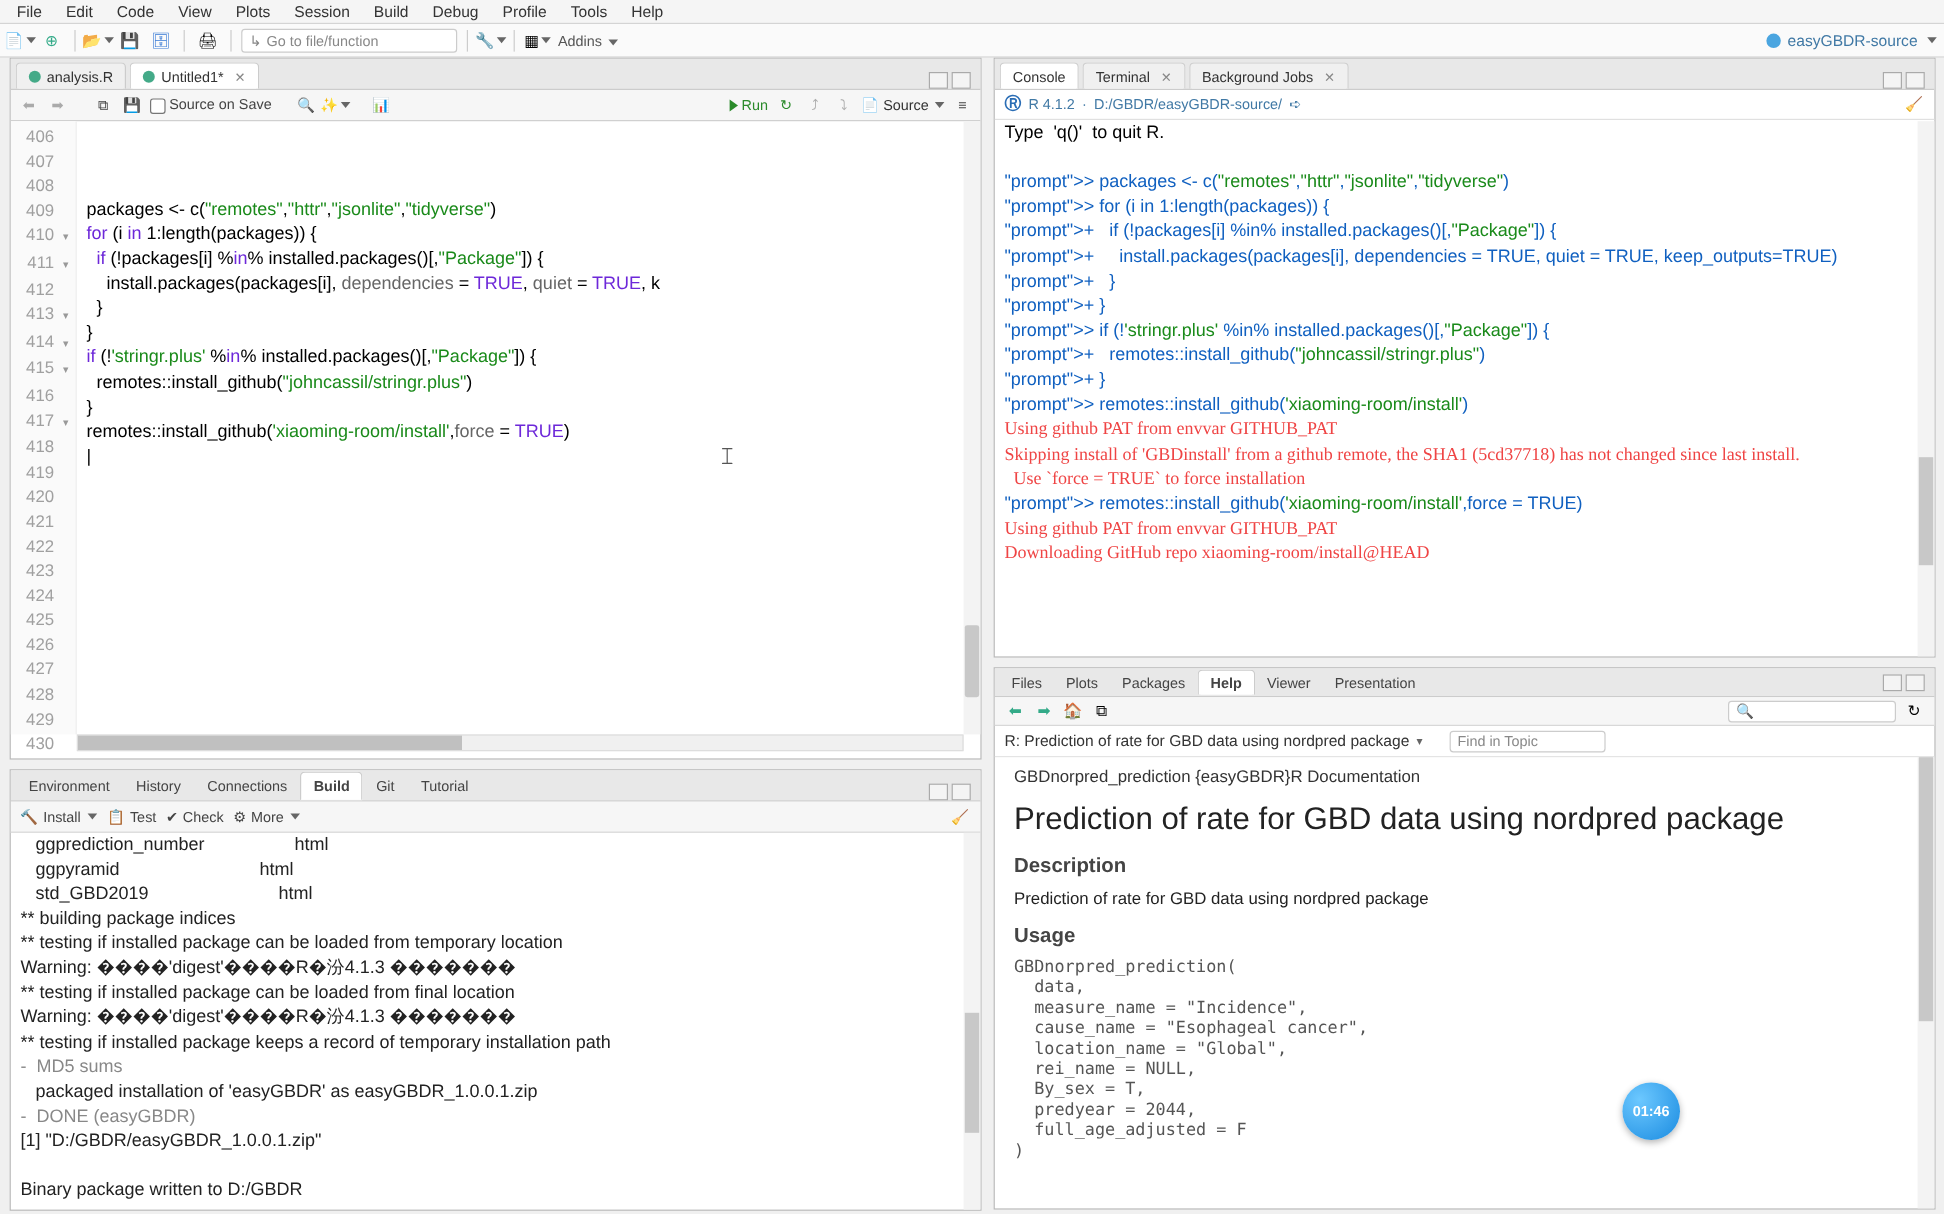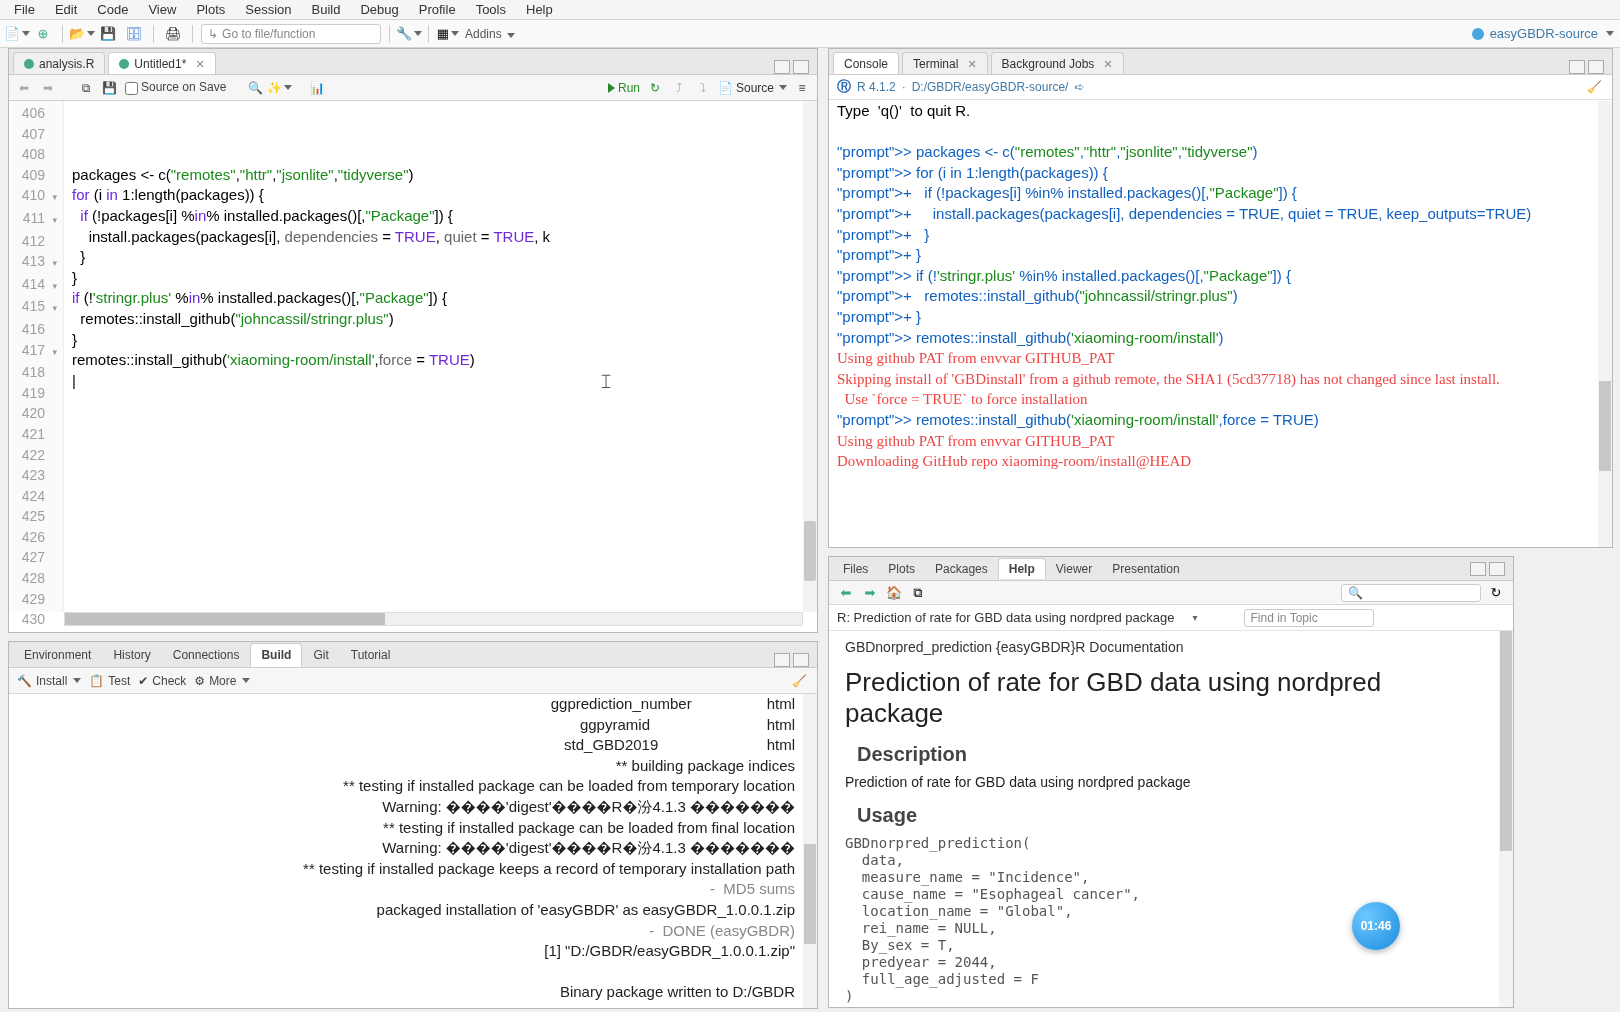--- a/index.html
+++ b/index.html
@@ -17,21 +17,21 @@
 .goto { display:flex; align-items:center; gap:4px; color:#888; font-size:12px; padding:2px 6px; border:1px solid #ccc; border-radius:3px; background:#fff; width:180px; }
 .proj { margin-left:auto; display:flex; align-items:center; gap:6px; color:#4179a5; font-size:13px; }
 .proj .circ { width:12px; height:12px; border-radius:50%; background:#4aa5e0; display:inline-block; }
 
 
 .panes { position:absolute; top:48px; left:0; right:0; bottom:0; }
 .pane { position:absolute; background:#fff; border:1px solid #b8b8b8; }
 .pane-tl { left:8px;   top:0;    width:810px; height:585px; }
 .pane-tr { left:828px; top:0;    width:785px; height:500px; }
 .pane-bl { left:8px;   top:593px; width:810px; height:368px; }
-.pane-br { left:828px; top:508px; width:686px; height:452px; }
+.pane-br { left:828px; top:508px; width:785px; height:452px; }
 
 
 .tabs { height:26px; background:#e8e8e8; border-bottom:1px solid #ccc; display:flex; align-items:flex-end; padding:0 4px; }
 .tab { padding:4px 10px 3px; border:1px solid #ccc; border-bottom:none; background:#f0f0f0; border-radius:4px 4px 0 0; margin-right:3px; font-size:12px; display:flex; align-items:center; gap:5px; color:#333; }
 .tab.active { background:#fff; }
 .tab .rdot { width:10px;height:10px;border-radius:50%;background:#4a8; display:inline-block; }
 .tab .close { font-size:11px; color:#888; margin-left:4px; }
 .tabs .spacer { flex:1; }
 .pane-ctl { display:flex; gap:3px; padding-right:4px; }
 .pane-ctl span { width:16px;height:14px; border:1px solid #aaa; background:#f4f4f4; display:inline-block; }
@@ -69,37 +69,37 @@
 .console-body .str { color:#1a8a1a; }
 .cvscroll { position:absolute; right:0; top:52px; bottom:0; width:14px; background:#f3f3f3; }
 .cvscroll .thumb{ position:absolute; left:1px; right:1px; top:280px; height:90px; background:#c8c8c8; }
 
 
 .build-tabs { height:26px; background:#e8e8e8; border-bottom:1px solid #ccc; display:flex; align-items:flex-end; padding:0 4px; }
 .build-tabs .btab { padding:4px 10px; border:1px solid transparent; font-size:12px; color:#444; }
 .build-tabs .btab.active { background:#fff; border:1px solid #ccc; border-bottom-color:#fff; border-radius:4px 4px 0 0; font-weight:bold; }
 .build-bar { height:26px; background:#f6f6f6; border-bottom:1px solid #d8d8d8; display:flex; align-items:center; gap:8px; padding:0 8px; font-size:12px; }
 .build-bar .bb { display:flex; align-items:center; gap:4px; color:#444; }
-.build-out { position:absolute; top:52px; left:0; right:14px; bottom:0; padding:0 8px 2px; font-size:15px; line-height:20.6px; white-space:pre-wrap; overflow:hidden; color:#222;text-align:right; }
+.build-out { position:absolute; top:52px; left:0; right:14px; bottom:0; padding:0 8px 2px; font-size:15px; line-height:20.6px; white-space:pre-wrap; overflow:hidden; color:#222; }
 .build-out .gray{color:#888;}
 .bvscroll { position:absolute; right:0; top:52px; bottom:0; width:14px; background:#f3f3f3; }
 .bvscroll .thumb{ position:absolute; left:1px; right:1px; top:150px; height:100px; background:#c8c8c8; }
 
 
 .help-tabs { height:24px; background:#e8e8e8; border-bottom:1px solid #ccc; display:flex; align-items:center; padding:0 4px; }
 .help-tabs .btab { padding:3px 10px; font-size:12px; color:#444; }
 .help-tabs .btab.active{ background:#fff; border:1px solid #ccc; border-bottom:none; border-radius:4px 4px 0 0; font-weight:bold;}
 .help-bar { height:24px; background:#f6f6f6; border-bottom:1px solid #d8d8d8; display:flex; align-items:center; gap:6px; padding:0 8px; }
 .help-bar .search { margin-left:auto; border:1px solid #ccc; border-radius:3px; padding:1px 6px; font-size:12px; color:#888; background:#fff; width:140px; height:18px; display:flex; align-items:center; gap:4px;}
-.help-crumb { height:26px; border-bottom:1px solid #e4e4e4; display:flex; align-items:center; padding:0 8px; font-size:13px; color:#333; gap:18px; }
+.help-crumb { height:26px; border-bottom:1px solid #e4e4e4; display:flex; align-items:center; padding:0 8px; font-size:13px; color:#333; gap:6px; }
 .help-crumb .findin { border:1px solid #ccc; border-radius:3px; padding:1px 6px; font-size:12px; color:#888; background:#fff; width:130px; height:18px; }
 .help-crumb .dd { font-size:10px; color:#666; }
 .help-body { position:absolute; top:74px; left:0; right:14px; bottom:0; padding:8px 16px; overflow:hidden; font-family: Arial, sans-serif; color:#222; }
 .help-body h2 { font-size:26px; font-weight:normal; margin:6px 0 14px; }
-.help-body h3 { font-size:20px; font-weight:bold; margin:14px 12px 8px; color:#444;}
+.help-body h3 { font-size:17px; font-weight:bold; margin:14px 0 8px; color:#444;}
 .help-body .hdr { display:flex; font-size:14px; color:#333; padding-bottom:6px; }
 .help-body pre { font-family:"Lucida Console",monospace; font-size:14px; line-height:17px; color:#555; }
 .hvscroll { position:absolute; right:0; top:74px; bottom:0; width:14px; background:#f3f3f3; }
 .hvscroll .thumb{ position:absolute; left:1px;right:1px; top:0; height:220px; background:#c8c8c8; }
 
 
 .badge-timer { position:absolute; right:220px; bottom:62px; width:48px; height:48px; border-radius:50%; background: radial-gradient(circle at 30% 30%, #6cc8ff, #1a8be0); box-shadow:0 2px 6px rgba(0,0,0,.3); display:flex; align-items:center; justify-content:center; color:#fff; font-size:12px; font-weight:bold; }
 
 
 .arrow-left, .arrow-right { width:0;height:0;border-top:5px solid transparent;border-bottom:5px solid transparent; display:inline-block;}

